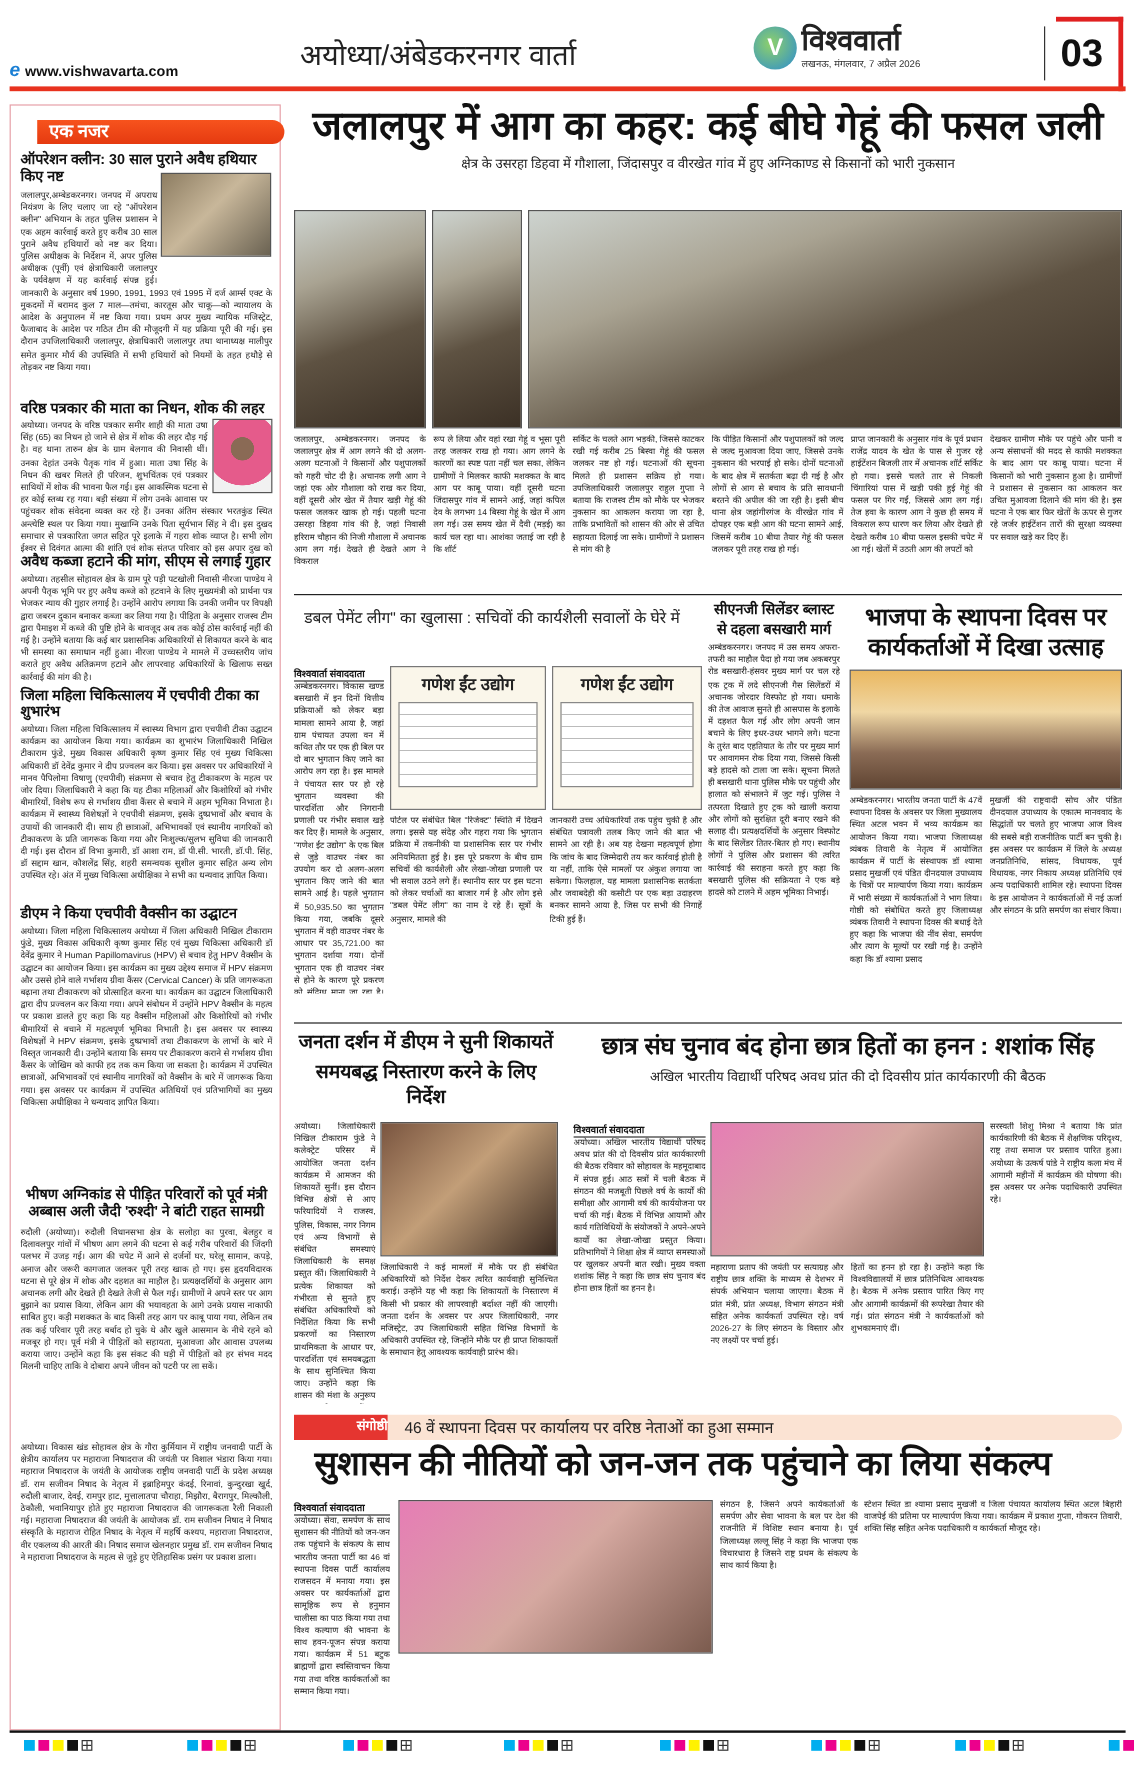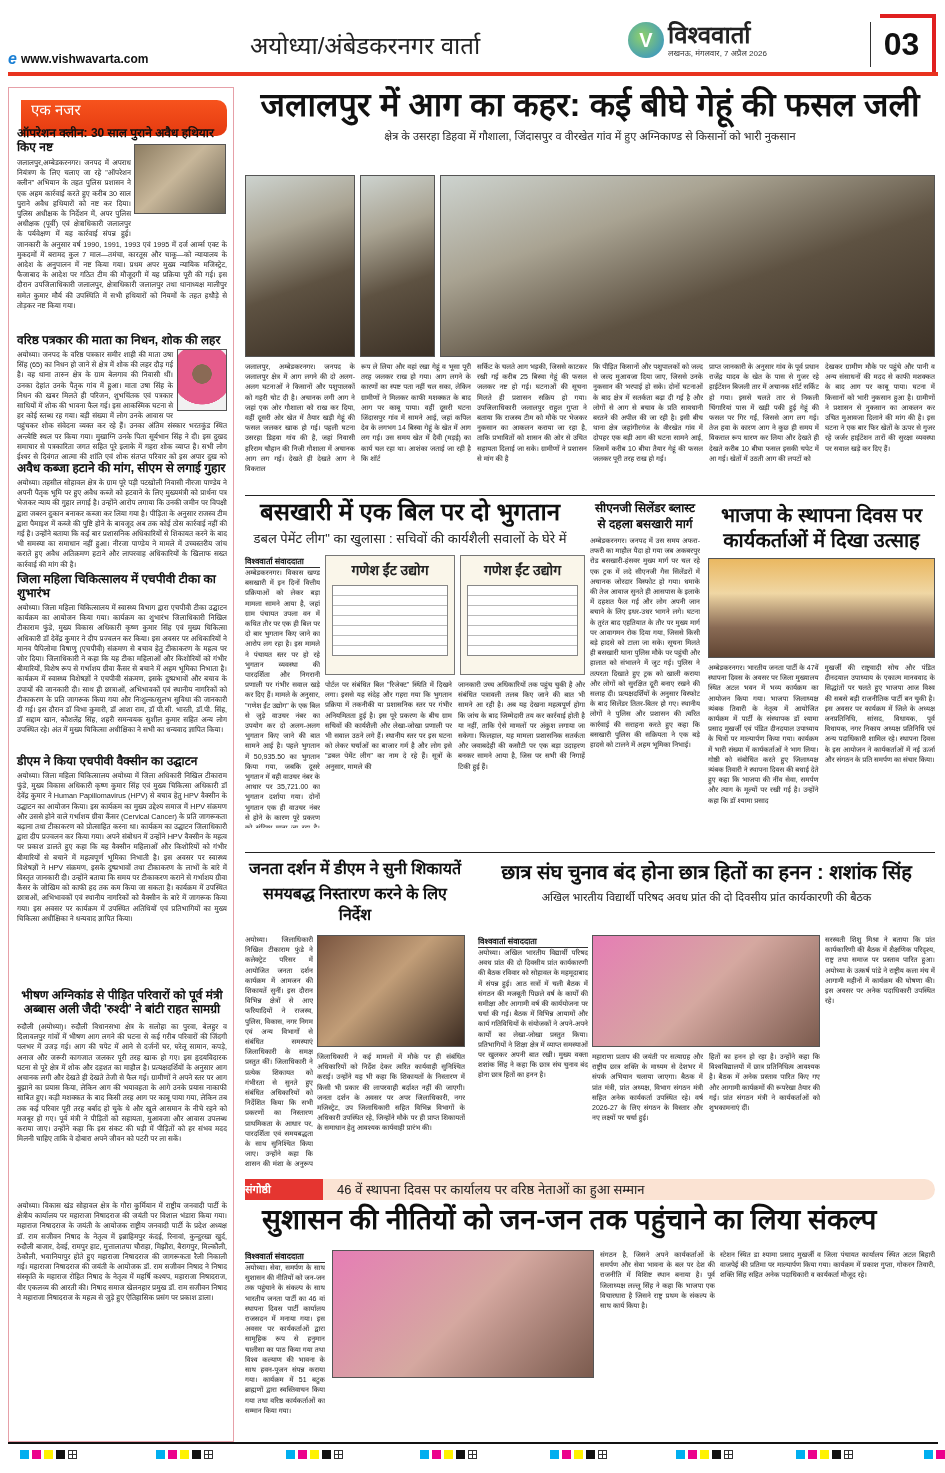--- a/index.html
+++ b/index.html
@@ -13,37 +13,37 @@
 .logo{left:628px;top:22px;display:flex;align-items:center;gap:4px}
 .logo .mark{width:36px;height:36px;border-radius:50%;background:radial-gradient(circle at 40% 40%,#8fd16a,#2a8bd1);display:flex;align-items:center;justify-content:center;color:#fff;font-weight:bold;font-size:20px}
 .logo .name{font-size:24px;font-weight:bold;color:#222;line-height:1}
 .logo .date{font-size:8px;color:#333}
 .pageno{left:870px;top:22px;width:62px;height:45px;border-left:1px solid #333;font-size:32px;font-weight:bold;text-align:center;line-height:45px}
 .pageframe{left:932px;top:14px;width:4px;height:62px;background:#e02020}
 .pageframe2{left:880px;top:14px;width:56px;height:4px;background:#e02020}
 .redline{left:8px;top:72px;width:930px;height:4px;background:#e8321e}
 
 .leftcol{left:8px;top:87px;width:226px;height:1355px;border:1px solid #e6a0a8}
-.ek{left:12px;top:12px;width:206px;height:36px;background:linear-gradient(#f7531d,#e53a10);border-radius:0 10px 10px 0;color:#fff;font-weight:normal;font-size:15px;padding-left:10px;line-height:20px}
+.ek{left:22px;top:12px;width:206px;height:20px;background:linear-gradient(#f7531d,#e53a10);border-radius:0 10px 10px 0;color:#fff;font-weight:bold;font-size:15px;padding-left:10px;line-height:20px}
 .lh{font-weight:bold;font-size:12px;color:#111;line-height:14px}
 .lt{font-size:7.2px;line-height:10.2px;color:#222;text-align:justify}
 .photo{background:linear-gradient(135deg,#8d7d62,#c8b79a 45%,#6a6252);border:1px solid #555}
 .photo.fire{background:linear-gradient(160deg,#cdd3cf 0%,#a9a392 30%,#5e5242 60%,#3b3025 100%)}
 .photo.pink{background:linear-gradient(135deg,#e67db5,#d5a8a0 50%,#7b5b4e)}
 .photo.room{background:linear-gradient(135deg,#7a5540,#c29e78 45%,#3b2b21)}
 .photo.stage{background:linear-gradient(180deg,#eab861 0%,#f0d7a4 35%,#8a6b55 70%,#5f4432 100%)}
 .photo.woman{background:radial-gradient(circle at 50% 40%,#8a6a55 0 22%,#e55b8b 23% 70%,#f1f1f1 71%)}
 
 .col{font-size:7px;line-height:10.2px;color:#222;text-align:justify}
 .h1{font-weight:bold;color:#111;text-align:center;line-height:1}
 .sub{text-align:center;color:#222}
 .byline{font-size:8px;font-weight:bold;border-bottom:1px solid #333;padding-bottom:1px}
 .sep{background:#222}
 .banner{left:245px;top:1179px;width:690px;height:21px;background:#fbe3d3;border-radius:0 11px 11px 0}
-.banner .tag{position:absolute;left:0;top:0;width:78px;height:21px;background:#e53530;color:#fff;font-weight:bold;font-size:11px;text-align:left;line-height:21px}
+.banner .tag{position:absolute;left:0;top:0;width:78px;height:21px;background:#e53530;color:#fff;font-weight:bold;font-size:11px;text-align:right;line-height:21px}
 .banner .txt{position:absolute;left:92px;top:0;font-size:13px;line-height:21px;color:#222}
 .footer-line{left:8px;top:1442px;width:930px;height:2px;background:#111}
 .reg{top:1450px;display:flex;gap:3px}
 .reg span{width:9px;height:9px;display:inline-block}
 .cross{border:1px solid #333;background:linear-gradient(#333,#333) center/100% 1px no-repeat,linear-gradient(#333,#333) center/1px 100% no-repeat}
 .bill{border:1px solid #777;background:#faf6ea}
 .bill .bt{font-size:14px;font-weight:bold;text-align:center;color:#222;margin-top:4px}
 .bill .grid{margin:6px 6px;height:60%;border:1px solid #888;background:repeating-linear-gradient(#fff 0 9px,#bbb 9px 10px)}
 </style>
 </head>
@@ -125,21 +125,20 @@
   <div class="col" style="flex:1;overflow:hidden">जलालपुर, अम्बेडकरनगर। जनपद के जलालपुर क्षेत्र में आग लगने की दो अलग-अलग घटनाओं ने किसानों और पशुपालकों को गहरी चोट दी है। अचानक लगी आग ने जहां एक ओर गौशाला को राख कर दिया, वहीं दूसरी ओर खेत में तैयार खड़ी गेहूं की फसल जलकर खाक हो गई। पहली घटना उसरहा डिहवा गांव की है, जहां निवासी हरिराम चौहान की निजी गौशाला में अचानक आग लग गई। देखते ही देखते आग ने विकराल</div>
   <div class="col" style="flex:1;overflow:hidden">रूप ले लिया और वहां रखा गेहूं व भूसा पूरी तरह जलकर राख हो गया। आग लगने के कारणों का स्पष्ट पता नहीं चल सका, लेकिन ग्रामीणों ने मिलकर काफी मशक्कत के बाद आग पर काबू पाया। वहीं दूसरी घटना जिंदासपुर गांव में सामने आई, जहां कपिल देव के लगभग 14 बिस्वा गेहूं के खेत में आग लग गई। उस समय खेत में दैवी (मड़ई) का कार्य चल रहा था। आशंका जताई जा रही है कि शॉर्ट</div>
   <div class="col" style="flex:1;overflow:hidden">सर्किट के चलते आग भड़की, जिससे काटकर रखी गई करीब 25 बिस्वा गेहूं की फसल जलकर नष्ट हो गई। घटनाओं की सूचना मिलते ही प्रशासन सक्रिय हो गया। उपजिलाधिकारी जलालपुर राहुल गुप्ता ने बताया कि राजस्व टीम को मौके पर भेजकर नुकसान का आकलन कराया जा रहा है, ताकि प्रभावितों को शासन की ओर से उचित सहायता दिलाई जा सके। ग्रामीणों ने प्रशासन से मांग की है</div>
   <div class="col" style="flex:1;overflow:hidden">कि पीड़ित किसानों और पशुपालकों को जल्द से जल्द मुआवजा दिया जाए, जिससे उनके नुकसान की भरपाई हो सके। दोनों घटनाओं के बाद क्षेत्र में सतर्कता बढ़ा दी गई है और लोगों से आग से बचाव के प्रति सावधानी बरतने की अपील की जा रही है। इसी बीच थाना क्षेत्र जहांगीरगंज के वीरखेत गांव में दोपहर एक बड़ी आग की घटना सामने आई, जिसमें करीब 10 बीघा तैयार गेहूं की फसल जलकर पूरी तरह राख हो गई।</div>
   <div class="col" style="flex:1;overflow:hidden">प्राप्त जानकारी के अनुसार गांव के पूर्व प्रधान राजेंद्र यादव के खेत के पास से गुजर रहे हाईटेंशन बिजली तार में अचानक शॉर्ट सर्किट हो गया। इससे चलते तार से निकली चिंगारियां पास में खड़ी पकी हुई गेहूं की फसल पर गिर गईं, जिससे आग लग गई। तेज हवा के कारण आग ने कुछ ही समय में विकराल रूप धारण कर लिया और देखते ही देखते करीब 10 बीघा फसल इसकी चपेट में आ गई। खेतों में उठती आग की लपटों को</div>
   <div class="col" style="flex:1;overflow:hidden">देखकर ग्रामीण मौके पर पहुंचे और पानी व अन्य संसाधनों की मदद से काफी मशक्कत के बाद आग पर काबू पाया। घटना में किसानों को भारी नुकसान हुआ है। ग्रामीणों ने प्रशासन से नुकसान का आकलन कर उचित मुआवजा दिलाने की मांग की है। इस घटना ने एक बार फिर खेतों के ऊपर से गुजर रहे जर्जर हाईटेंशन तारों की सुरक्षा व्यवस्था पर सवाल खड़े कर दिए हैं।</div>
 </div>
 <div class="abs sep" style="left:245px;top:495px;width:690px;height:1px"></div>
 
 <div class="abs" style="left:245px;top:500px;width:330px">
-  <div class="h1" style="font-size:24px">बसखारी में एक बिल पर दो भुगतान</div>
   <div class="sub" style="font-size:13px;margin-top:5px">डबल पेमेंट लीग" का खुलासा : सचिवों की कार्यशैली सवालों के घेरे में</div>
 </div>
 <div class="abs byline" style="left:245px;top:555px;width:75px">विश्ववार्ता संवाददाता</div>
 <div class="abs col" style="left:245px;top:568px;width:75px;height:260px;overflow:hidden">अम्बेडकरनगर। विकास खण्ड बसखारी में इन दिनों वित्तीय प्रक्रियाओं को लेकर बड़ा मामला सामने आया है, जहां ग्राम पंचायत उपला वन में कथित तौर पर एक ही बिल पर दो बार भुगतान किए जाने का आरोप लग रहा है। इस मामले ने पंचायत स्तर पर हो रहे भुगतान व्यवस्था की पारदर्शिता और निगरानी प्रणाली पर गंभीर सवाल खड़े कर दिए हैं। मामले के अनुसार, "गणेश ईंट उद्योग" के एक बिल से जुड़े वाउचर नंबर का उपयोग कर दो अलग-अलग भुगतान किए जाने की बात सामने आई है। पहले भुगतान में 50,935.50 का भुगतान किया गया, जबकि दूसरे भुगतान में वही वाउचर नंबर के आधार पर 35,721.00 का भुगतान दर्शाया गया। दोनों भुगतान एक ही वाउचर नंबर से होने के कारण पूरे प्रकरण को संदिग्ध माना जा रहा है। जानकारी के मुताबिक, जब मामला सार्वजनिक हुआ तो ई-ग्राम स्वराज</div>
 <div class="abs photo bill" style="left:325px;top:555px;width:130px;height:120px">
   <div class="bt">गणेश ईंट उद्योग</div>
   <div class="grid"></div>
 </div>
 <div class="abs photo bill" style="left:460px;top:555px;width:125px;height:120px">
   <div class="bt">गणेश ईंट उद्योग</div>

